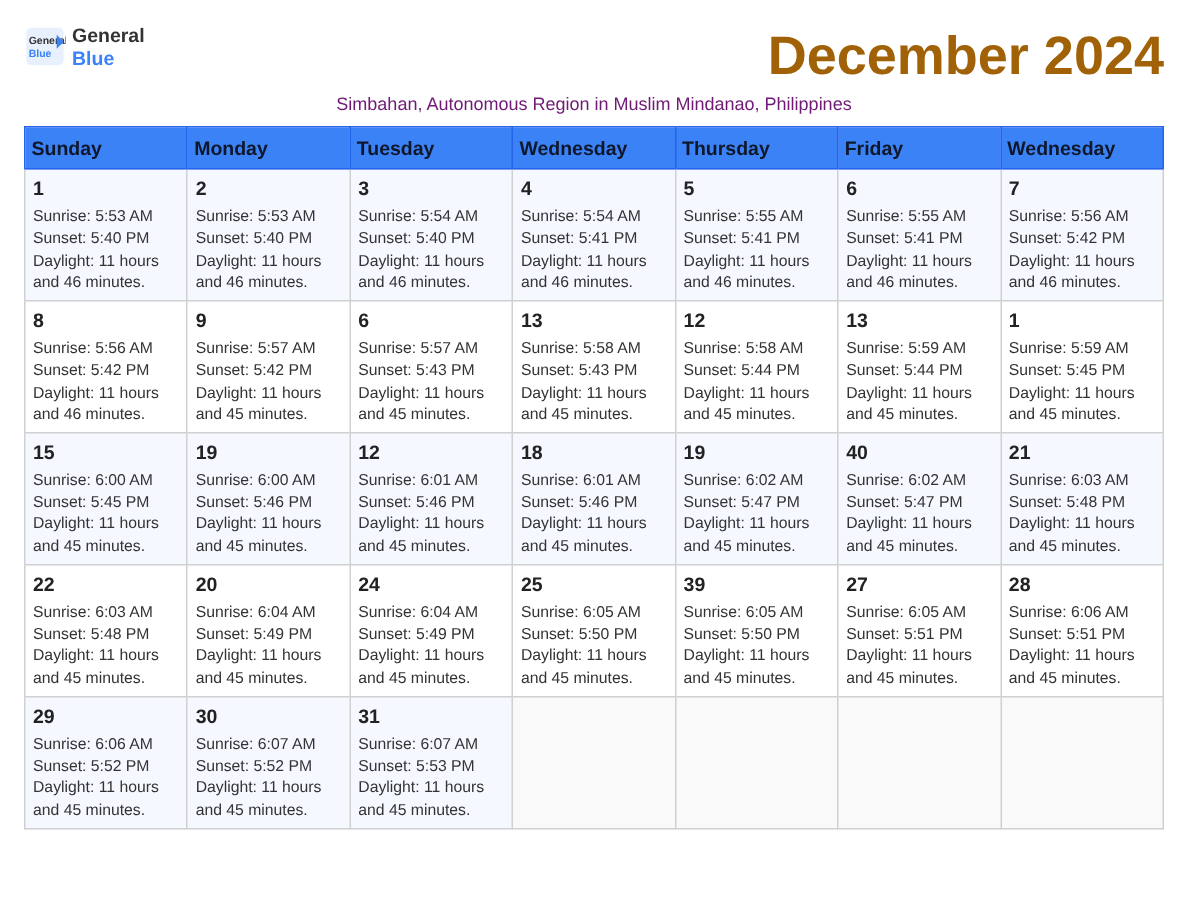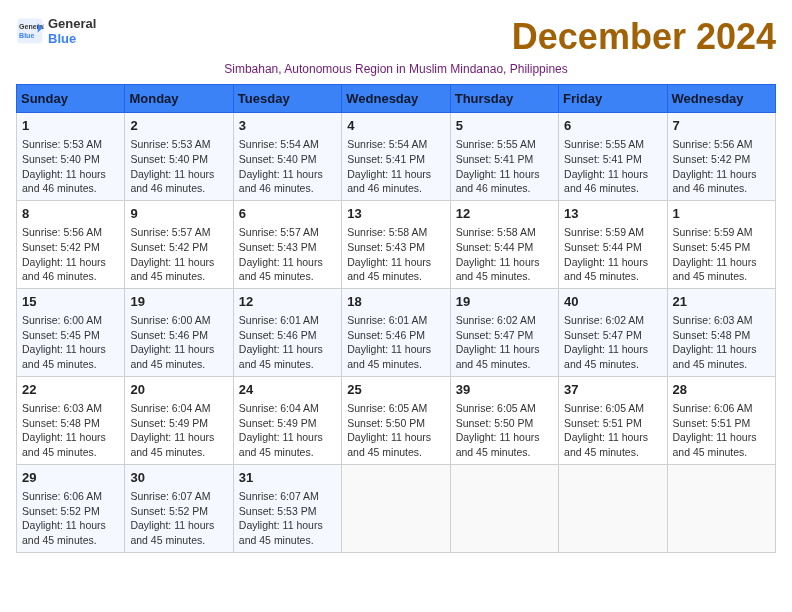--- a/index.html
+++ b/index.html
@@ -268,21 +268,21 @@
           <div>Sunset: 5:50 PM</div>
           <div>Daylight: 11 hours and 45 minutes.</div>
         </td>
         <td>
           <span class="day-num">39</span>
           <div>Sunrise: 6:05 AM</div>
           <div>Sunset: 5:50 PM</div>
           <div>Daylight: 11 hours and 45 minutes.</div>
         </td>
         <td>
-          <span class="day-num">37</span>
+          <span class="day-num">27</span>
           <div>Sunrise: 6:05 AM</div>
           <div>Sunset: 5:51 PM</div>
           <div>Daylight: 11 hours and 45 minutes.</div>
         </td>
         <td>
           <span class="day-num">28</span>
           <div>Sunrise: 6:06 AM</div>
           <div>Sunset: 5:51 PM</div>
           <div>Daylight: 11 hours and 45 minutes.</div>
         </td>

